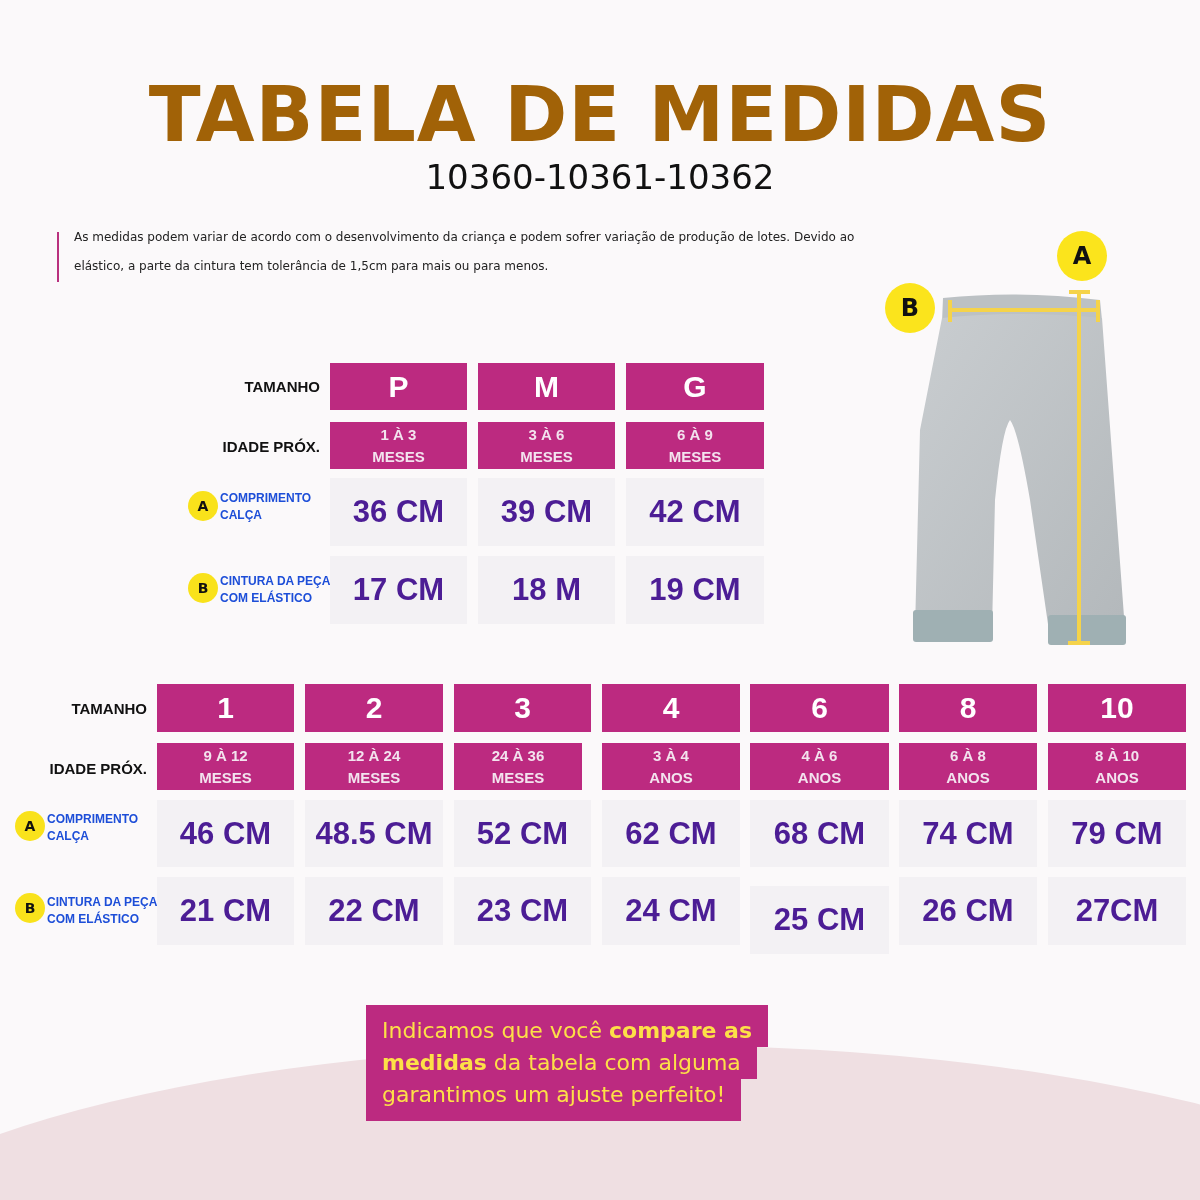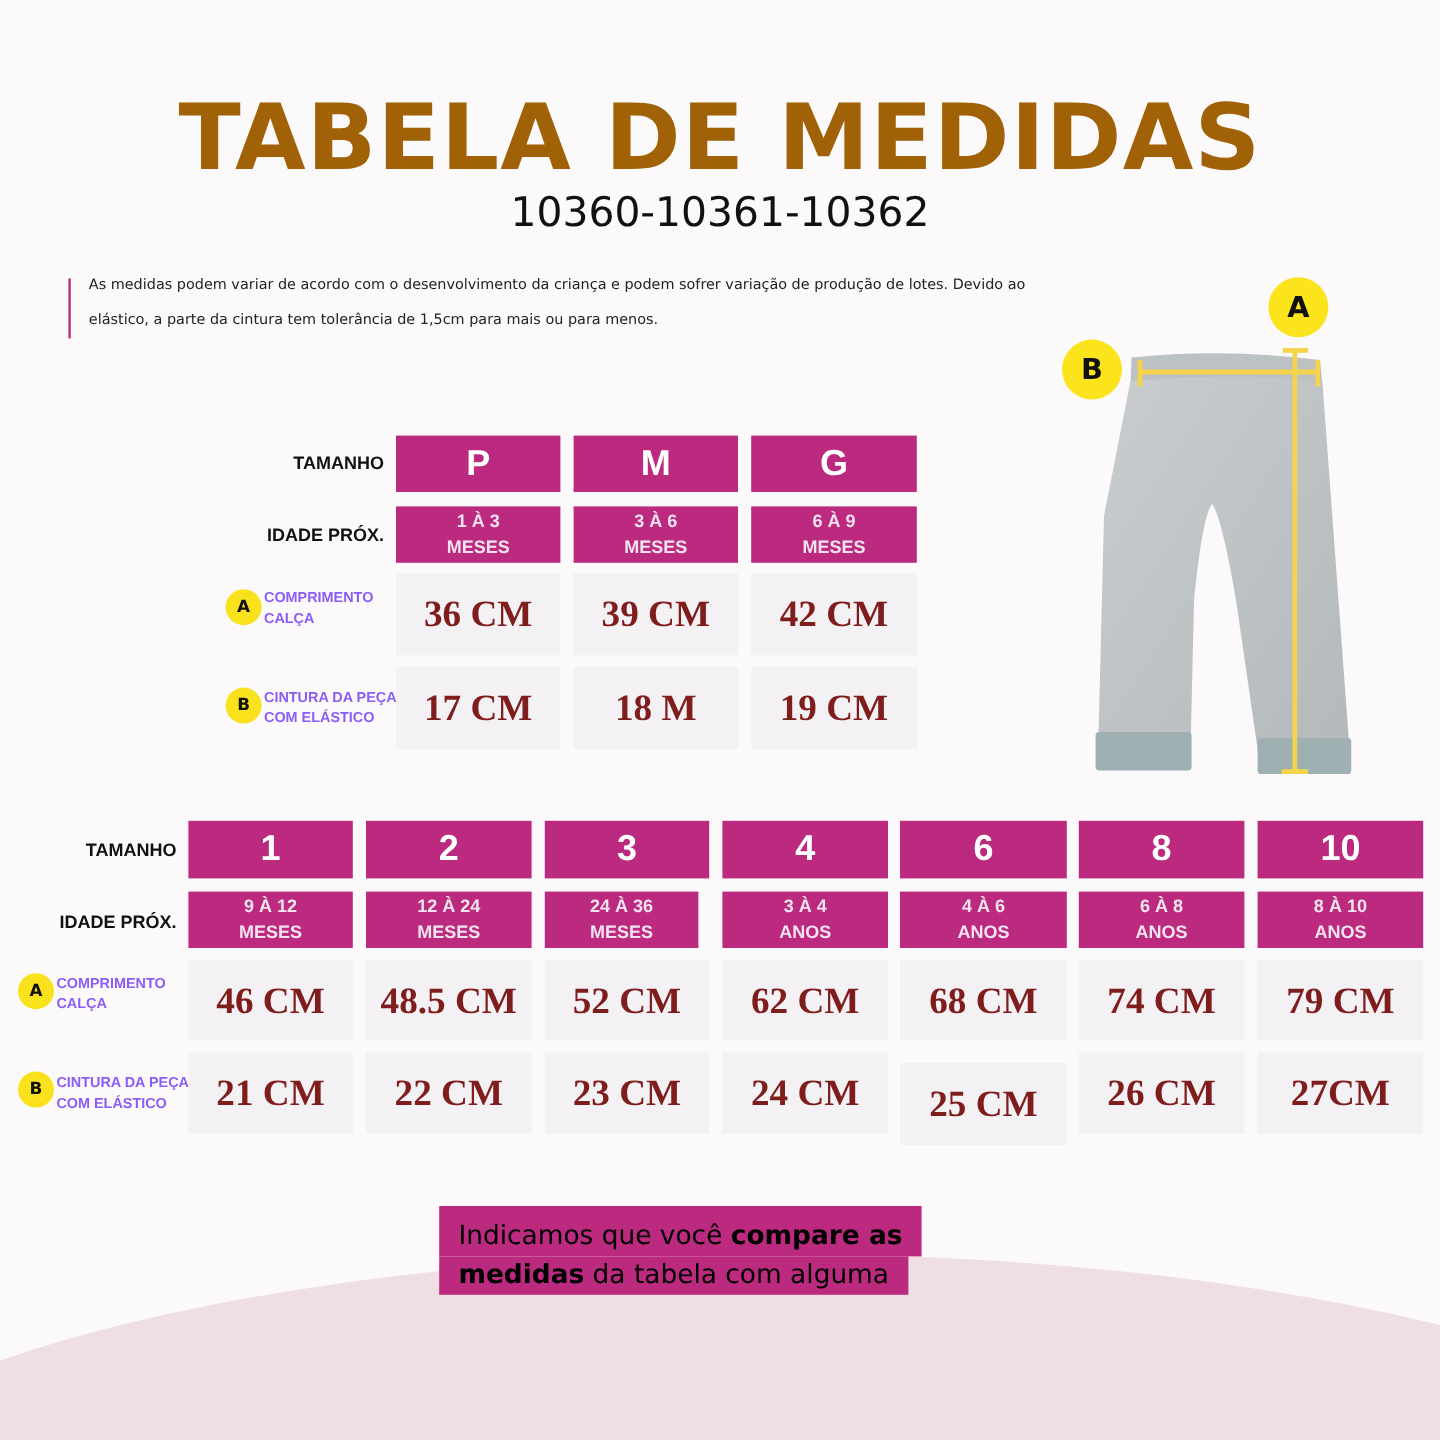--- a/index.html
+++ b/index.html
@@ -3,29 +3,29 @@
 <meta charset="utf-8">
 <style>
   html,body{margin:0;padding:0;}
   body{width:1200px;height:1200px;position:relative;overflow:hidden;background:#fbf9fa;font-family:"Liberation Sans",sans-serif;color:#111;}
   .bg-wave{position:absolute;left:-200px;top:1045px;width:1700px;height:500px;border-radius:50%;background:#efdfe2;}
   .title{position:absolute;left:0;width:1200px;top:70px;text-align:center;font-family:"DejaVu Sans",sans-serif;font-weight:bold;font-size:76px;color:#a16207;letter-spacing:1px;line-height:90px;}
   .subtitle{position:absolute;left:0;width:1200px;top:156px;text-align:center;font-family:"DejaVu Sans",sans-serif;font-size:34px;color:#111;line-height:42px;}
   .note-bar{position:absolute;left:57px;top:232px;width:2px;height:50px;background:#b9317e;}
   .note{position:absolute;left:74px;top:223px;width:820px;font-family:"DejaVu Sans",sans-serif;font-size:12px;line-height:29px;color:#222;}
   .lbl{position:absolute;font-weight:bold;font-size:15px;color:#111;text-align:right;}
-  .lbl-small{position:absolute;font-weight:bold;font-size:12px;line-height:17px;color:#8b5cf6;}
+  .lbl-small{position:absolute;font-weight:bold;font-size:12px;line-height:17px;color:#1d4ed8;}
   .badge{position:absolute;width:30px;height:30px;border-radius:50%;background:#f9e21b;color:#111;font-family:"DejaVu Sans",sans-serif;font-weight:bold;font-size:14px;text-align:center;line-height:30px;}
   .cell-head{position:absolute;background:#bc2a80;color:#fff;font-weight:bold;font-size:30px;display:flex;align-items:center;justify-content:center;}
   .cell-age{position:absolute;background:#bc2a80;color:#f3e3ee;font-weight:bold;font-size:15px;line-height:22px;display:flex;flex-direction:column;align-items:center;justify-content:center;}
-  .cell-val{position:absolute;background:#f3f1f4;color:#7f1d1d;font-weight:bold;font-size:31px;display:flex;align-items:center;justify-content:center;font-family:Liberation Serif, serif;}
+  .cell-val{position:absolute;background:#f3f1f4;color:#4c1d95;font-weight:bold;font-size:31px;display:flex;align-items:center;justify-content:center;}
   .pants{position:absolute;left:880px;top:230px;width:260px;height:430px;}
   .big-badge{position:absolute;width:50px;height:50px;border-radius:50%;background:#fbe41c;color:#111;font-family:"DejaVu Sans",sans-serif;font-weight:bold;font-size:24px;text-align:center;line-height:50px;}
   .callout{position:absolute;left:366px;top:1005px;width:436px;}
-  .callout-line{background:#bc2a80;color:#000000;font-family:"DejaVu Sans",sans-serif;font-size:22px;line-height:32px;padding:0 16px;display:block;width:fit-content;}
+  .callout-line{background:#bc2a80;color:#fde047;font-family:"DejaVu Sans",sans-serif;font-size:22px;line-height:32px;padding:0 16px;display:block;width:fit-content;}
   .callout-line b{font-weight:bold;}
 </style>
 </head>
 <body>
 
 <div class="bg-wave"></div>
 
 <div class="title">TABELA DE MEDIDAS</div>
 <div class="subtitle">10360-10361-10362</div>
 
@@ -166,13 +166,14 @@
   <div class="cell-val" style="left:454px;top:877px;width:137px;height:68px;">23 CM</div>
   <div class="cell-val" style="left:602px;top:877px;width:138px;height:68px;">24 CM</div>
   <div class="cell-val" style="left:750px;top:886px;width:139px;height:68px;text-align:right;">25 CM</div>
   <div class="cell-val" style="left:899px;top:877px;width:138px;height:68px;">26 CM</div>
   <div class="cell-val" style="left:1048px;top:877px;width:138px;height:68px;">27CM</div>
 </div>
 
 <div class="callout">
   <span class="callout-line" style="padding-top:10px;"><span>Indicamos que você </span><b>compare as</b></span>
   <span class="callout-line"><b>medidas</b><span> da tabela com alguma</span></span>
+  <span class="callout-line" style="padding-bottom:10px;">garantimos um ajuste perfeito!</span>
 </div>
 
 </body></html>

